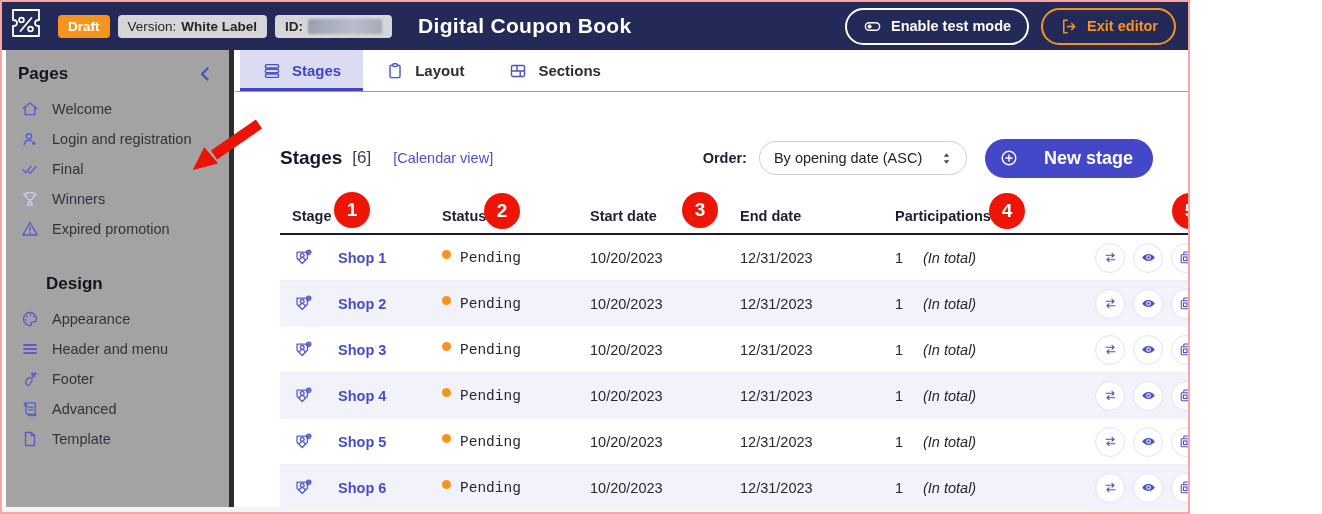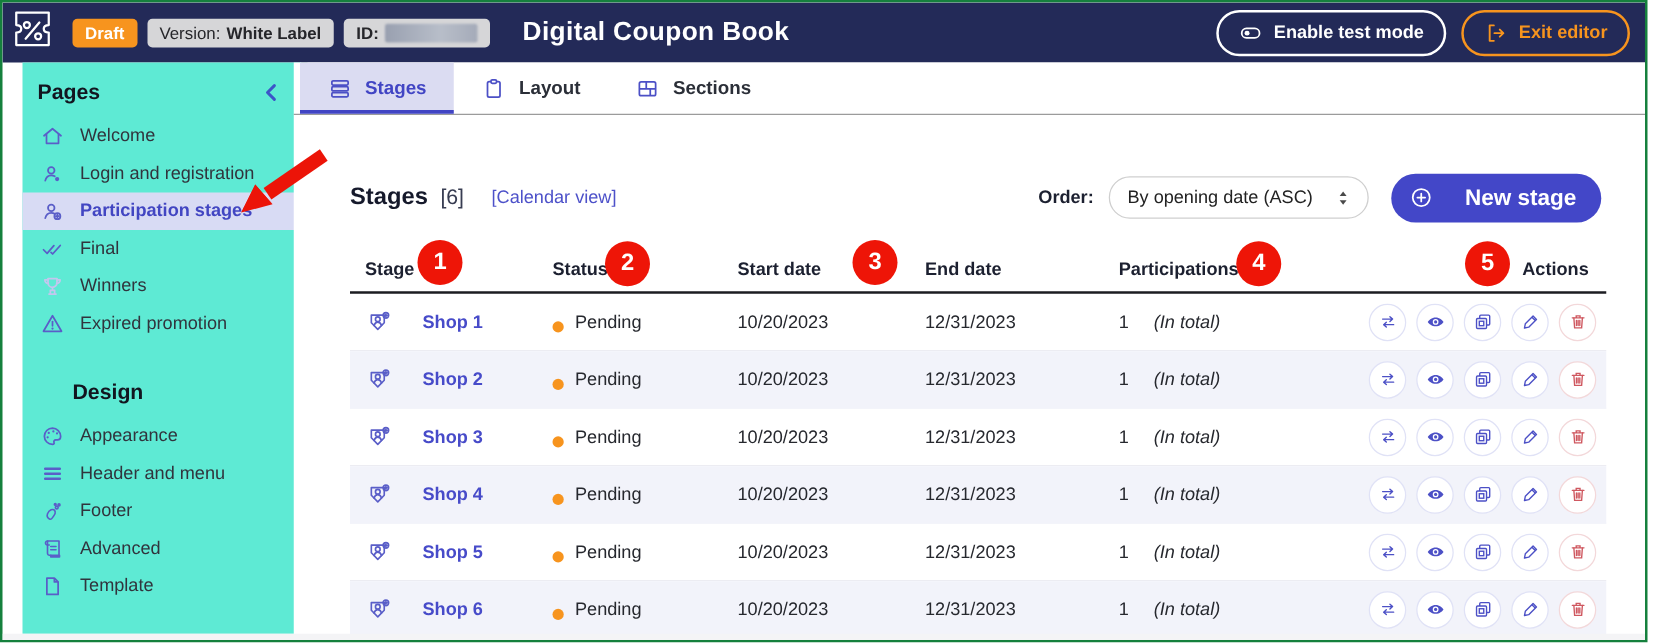--- a/index.html
+++ b/index.html
@@ -1,37 +1,37 @@
 <!DOCTYPE html>
 <html><head>
 <meta charset="utf-8">
 <style>
   * { margin:0; padding:0; box-sizing:border-box; }
   body { font-family:"Liberation Sans", sans-serif; background:#fff; }
-  .page { position:relative; width:1318px; height:514px; border:2px solid #15803d; background:#fff; overflow:hidden; }
+  .page { position:relative; width:1190px; height:514px; border:2px solid #fca5a5; background:#fff; overflow:hidden; }
 
   
   .navbar { display:flex; align-items:center; height:48px; background:#232a58; padding:0 12px 0 8px; }
   .logo { width:32px; height:38px; margin-right:16px; flex:none; }
   .badge { border-radius:4px; font-size:13.5px; padding:4px 10px; margin-right:8px; white-space:nowrap; }
   .badge.draft { background:#f7941e; color:#fff; font-weight:bold; }
   .badge.gray { background:#d6d6d8; color:#26262a; display:flex; align-items:center; gap:5px; }
   .badge .b { font-weight:bold; }
   .redacted { display:inline-block; width:74px; height:15px; border-radius:2px;
               background:linear-gradient(90deg,#99a0b0,#b8bec9 60%,#a5abb9); filter:blur(1px); }
   .nav-title { color:#fff; font-size:21px; font-weight:600; letter-spacing:.3px; margin-left:18px; }
   .nav-right { margin-left:auto; display:flex; align-items:center; gap:12px; }
   .pill-btn { display:flex; align-items:center; gap:9px; border-radius:19px; padding:7px 16px;
               font-size:14.5px; font-weight:bold; background:transparent; cursor:pointer; }
   .pill-btn.test { border:2px solid #fff; color:#fff; }
   .pill-btn.exit { border:2px solid #f7941e; color:#f7941e; }
   .pill-btn svg { flex:none; }
 
   
-  .sidebar { position:absolute; left:16px; top:48px; bottom:5px; width:228px; background:#5eead4;
+  .sidebar { position:absolute; left:4px; top:48px; bottom:5px; width:228px; background:#a3a3a3;
              border-right:5px solid #2d2d2f; padding-top:12px; }
   .side-heading { display:flex; align-items:center; justify-content:space-between;
                   padding:0 14px 0 12px; font-size:17px; font-weight:bold; color:#12151f; height:24px; }
   .side-heading.second { margin-top:28px;margin-left:28px; }
   .collapse { width:20px; height:20px; cursor:pointer; }
   .side-list { margin-top:8px; }
   .side-item { display:flex; align-items:center; gap:12px; height:30px; padding:0 14px;
                font-size:14.5px; color:#31343d; cursor:pointer; white-space:nowrap; }
   .side-item .icn { width:20px; height:20px; flex:none; display:flex; }
   .side-item.active { background:#d8dbf4; color:#4246c2; font-weight:bold; }
@@ -60,21 +60,21 @@
   .table { margin:21px 35px 0 45px; width:1005px; }
   .thead, .trow { display:grid; grid-template-columns:162px 148px 150px 155px 200px 1fr; align-items:center; }
   .thead { height:36px; border-bottom:2px solid #1c1d22; font-size:14.5px; font-weight:bold; color:#1c2030; }
   .thead .c1, .trow .c1 { padding-left:12px; }
   .thead .c6 { text-align:right; padding-right:14px; }
   .trow { height:46px; font-size:14.5px; color:#26282e; border-bottom:1px solid #ececf2; }
   .trow.alt { background:#f2f3fa; border-bottom-color:#f2f3fa; }
   .stage-cell { display:flex; align-items:center; gap:24px; }
   .stage-cell .icn { width:22px; height:22px; display:flex; flex:none; }
   .stage-link { color:#474bc9; font-weight:bold; text-decoration:none; cursor:pointer; }
-  .status-cell { display:flex; align-items:flex-end; gap:9px; }
+  .status-cell { display:flex; align-items:flex-start; gap:9px;font-family:Liberation Mono, monospace; }
   .dot { width:9px; height:9px; border-radius:50%; background:#f7941e; flex:none; }
   .part-cell span.val { display:inline-block; min-width:10px; }
   .part-cell span.note { margin-left:18px;font-style:italic; }
   .actions-cell { display:flex; justify-content:flex-end; gap:8px; padding-right:10px; }
   .abtn { width:30px; height:30px; border-radius:50%; background:#fff; border:1px solid #e0e2f6;
           display:flex; align-items:center; justify-content:center; cursor:pointer; padding:0; }
   .abtn svg { width:17px; height:17px; }
   .abtn.danger { border-color:#f3d8da; }
 
   
@@ -144,31 +144,20 @@
       <div class="side-item">
         <span class="icn">
             <svg viewBox="0 0 20 20" fill="none" stroke="#5a5ec8" stroke-width="1.4" stroke-linecap="round">
               <circle cx="9" cy="7.3" r="2.6"></circle>
               <path d="M4.2 15.5c.6-2.8 2.4-4.3 4.8-4.3 1.1 0 2 .3 2.8.8"></path>
               <circle cx="13.7" cy="14.2" r="1.7" fill="#5a5ec8" stroke="none"></circle>
             </svg>
           </span>
         <span>Login and registration</span>
       </div>
-      <div class="side-item active">
-        <span class="icn">
-            <svg viewBox="0 0 20 20" fill="none" stroke="#5a5ec8" stroke-width="1.4" stroke-linecap="round">
-              <circle cx="9" cy="7.3" r="2.6"></circle>
-              <path d="M4.2 15.5c.6-2.8 2.4-4.3 4.8-4.3 1.1 0 2 .3 2.8.8"></path>
-              <circle cx="13.9" cy="13.9" r="2.4"></circle>
-              <path d="M13.9 12.7v2.4M12.7 13.9h2.4"></path>
-            </svg>
-          </span>
-        <span>Participation stages</span>
-      </div>
       <div class="side-item">
         <span class="icn">
             <svg viewBox="0 0 20 20" fill="none" stroke="#5a5ec8" stroke-width="1.4" stroke-linecap="round" stroke-linejoin="round">
               <path d="M2.8 10.8l2.9 2.9 5.4-6.2"></path>
               <path d="M8.8 12.9l1.3 1.3 6.1-6.8"></path>
             </svg>
           </span>
         <span>Final</span>
       </div>
       <div class="side-item">

